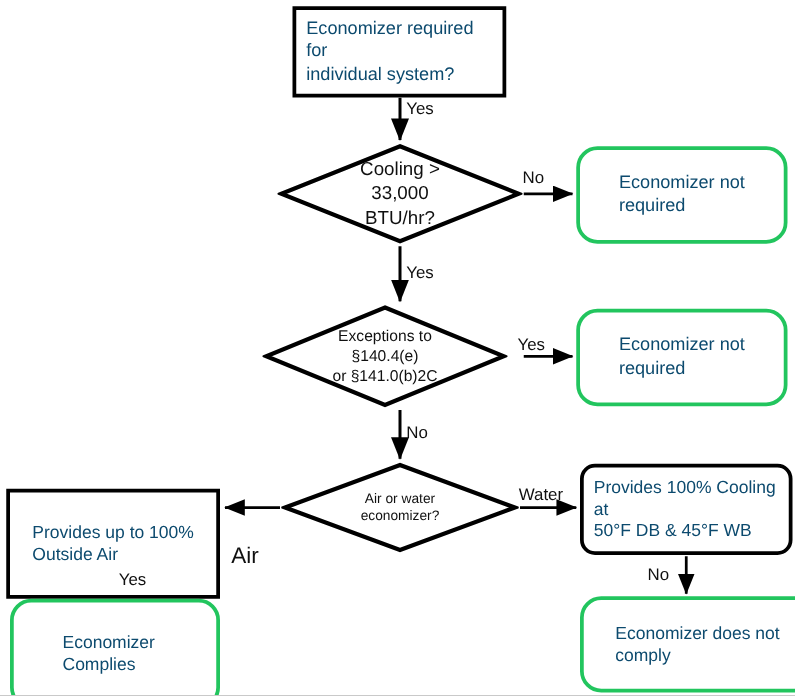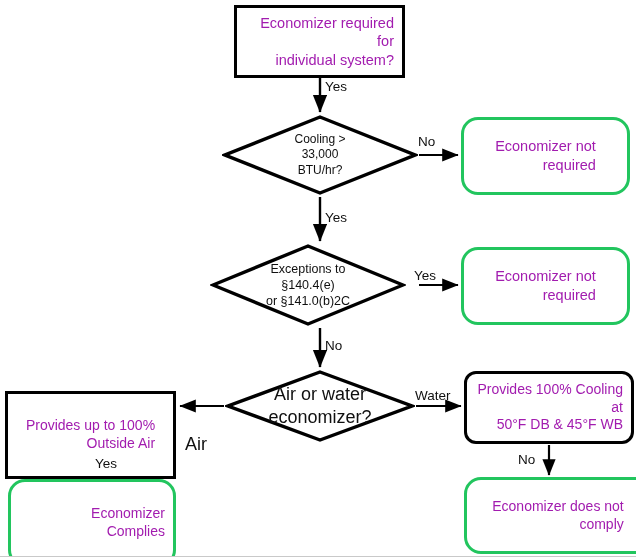--- a/index.html
+++ b/index.html
@@ -24,22 +24,22 @@
     width: 636px;
     height: 557px;
     pointer-events: none;
   }
   .node {
     position: absolute;
     box-sizing: border-box;
     display: flex;
     align-items: center;
     justify-content: center;
-    text-align: right;
-    color: #a21caf;
+    text-align: left;
+    color: #0c4a6e;
     background: #ffffff;
     line-height: 1.28;
   }
   .rect {
     border: 3px solid #000000;
     border-radius: 0;
   }
   .rounded {
     border: 3px solid #22c55e;
     border-radius: 17px;
@@ -80,23 +80,23 @@
   #n-notreq2 { left: 461px; top: 247px; width: 169px; height: 78px;  font-size: 14.5px; }
   #n-outside { left: 5px;   top: 391px; width: 171px; height: 88px;  font-size: 14px; }
   #n-cooling { left: 464px; top: 371px; width: 170px; height: 73px;  font-size: 14px; border-radius: 12px; }
   #n-complies{ left: 8px;   top: 479px; width: 168px; height: 88px;  font-size: 14px; padding-left: 31px; }
   #n-notcomply{left: 464px; top: 477px; width: 188px; height: 77px;  font-size: 14px; }
 
   #d-btu  { left: 222px; top: 114px; width: 196px; height: 82px; }
   #d-exc  { left: 210px; top: 243px; width: 196px; height: 84px; }
   #d-airw { left: 225px; top: 369px; width: 190px; height: 74px; }
 
-  #d-btu  .txt { font-size: 12px; }
+  #d-btu  .txt { font-size: 15px; }
   #d-exc  .txt { font-size: 12.5px; }
-  #d-airw .txt { font-size: 18px; }
+  #d-airw .txt { font-size: 11px; }
 
   
   #lbl-yes1   { left: 325px; top: 79px;  font-size: 13.5px; }
   #lbl-no1    { left: 418px; top: 134px; font-size: 13.5px; }
   #lbl-yes2   { left: 325px; top: 210px; font-size: 13.5px; }
   #lbl-yes3   { left: 414px; top: 268px; font-size: 13.5px; }
   #lbl-no2    { left: 325px; top: 338px; font-size: 13.5px; }
   #lbl-air    { left: 185px; top: 388px; font-size: 18px; margin-top: 46px; }
   #lbl-water  { left: 415px; top: 388px; font-size: 13.5px; }
   #lbl-yes4   { left: 95px;  top: 456px; font-size: 13.5px; }

